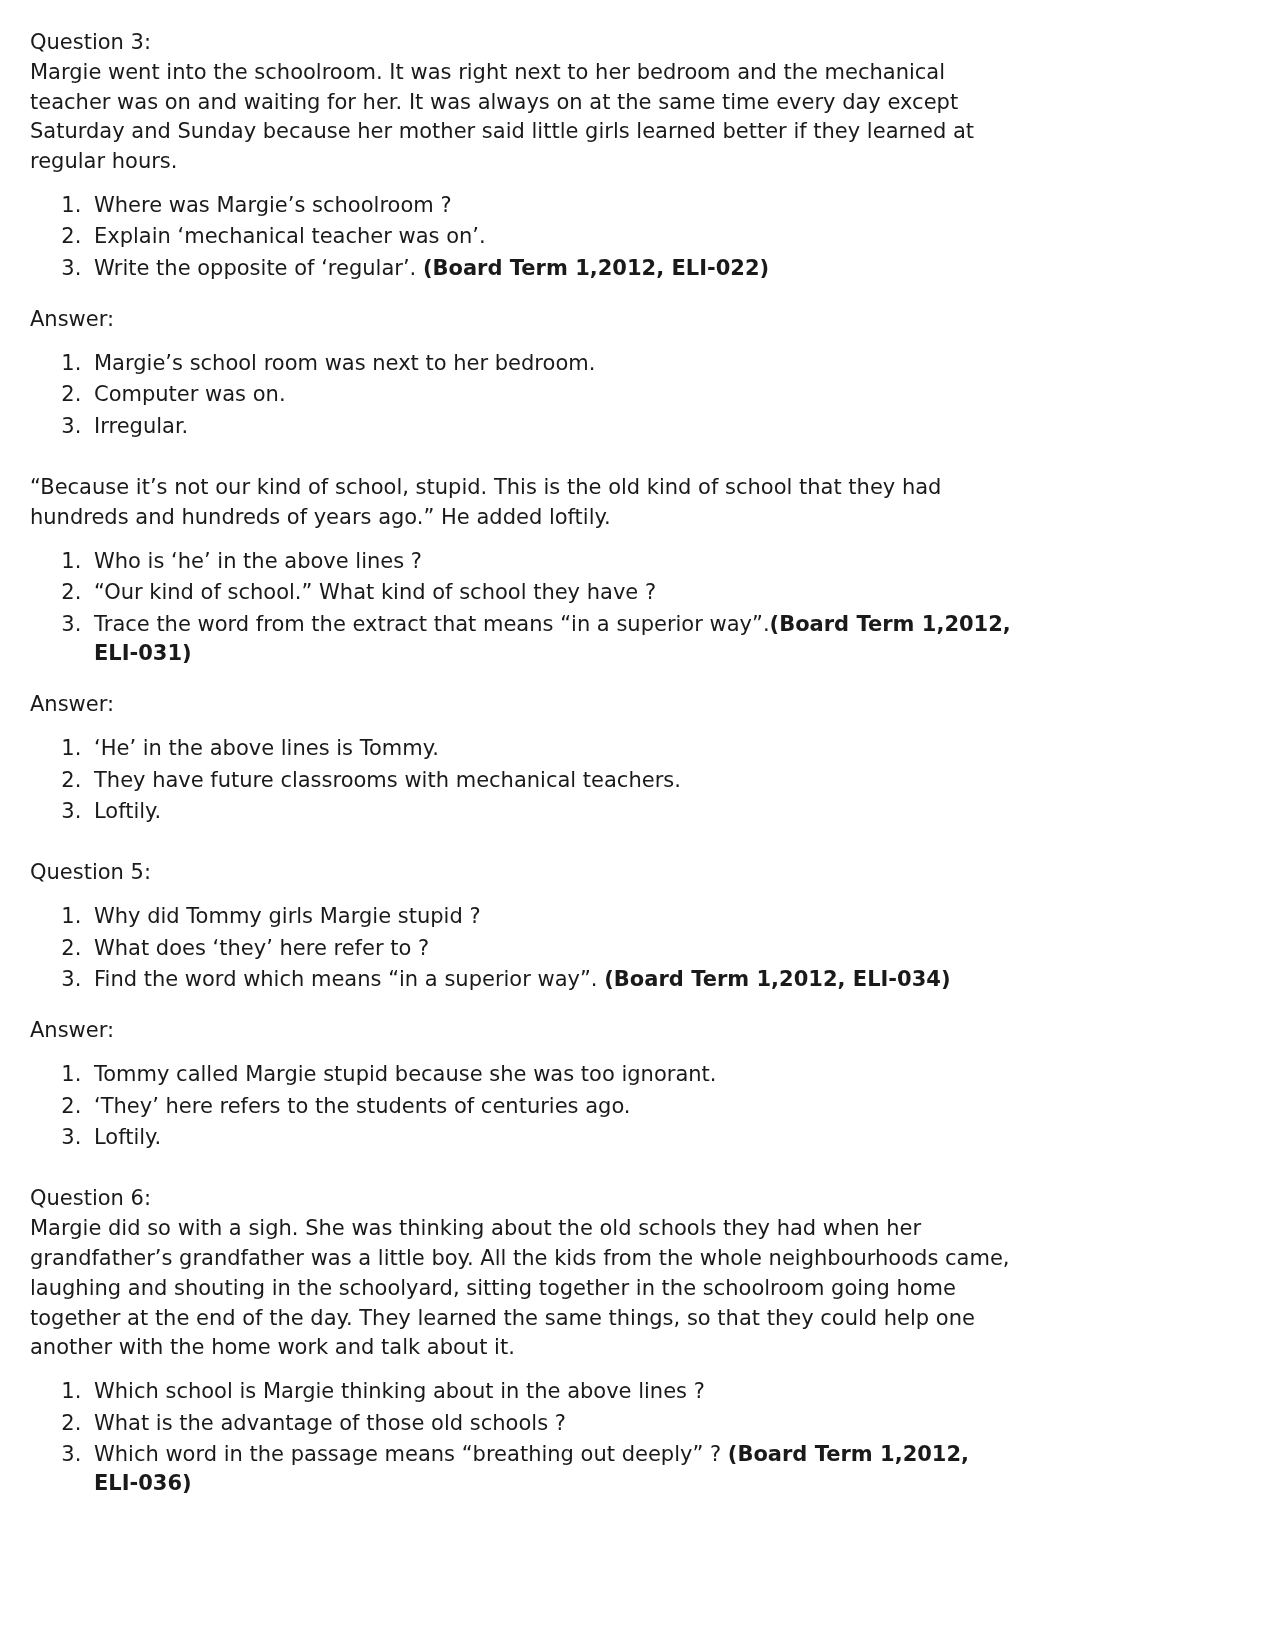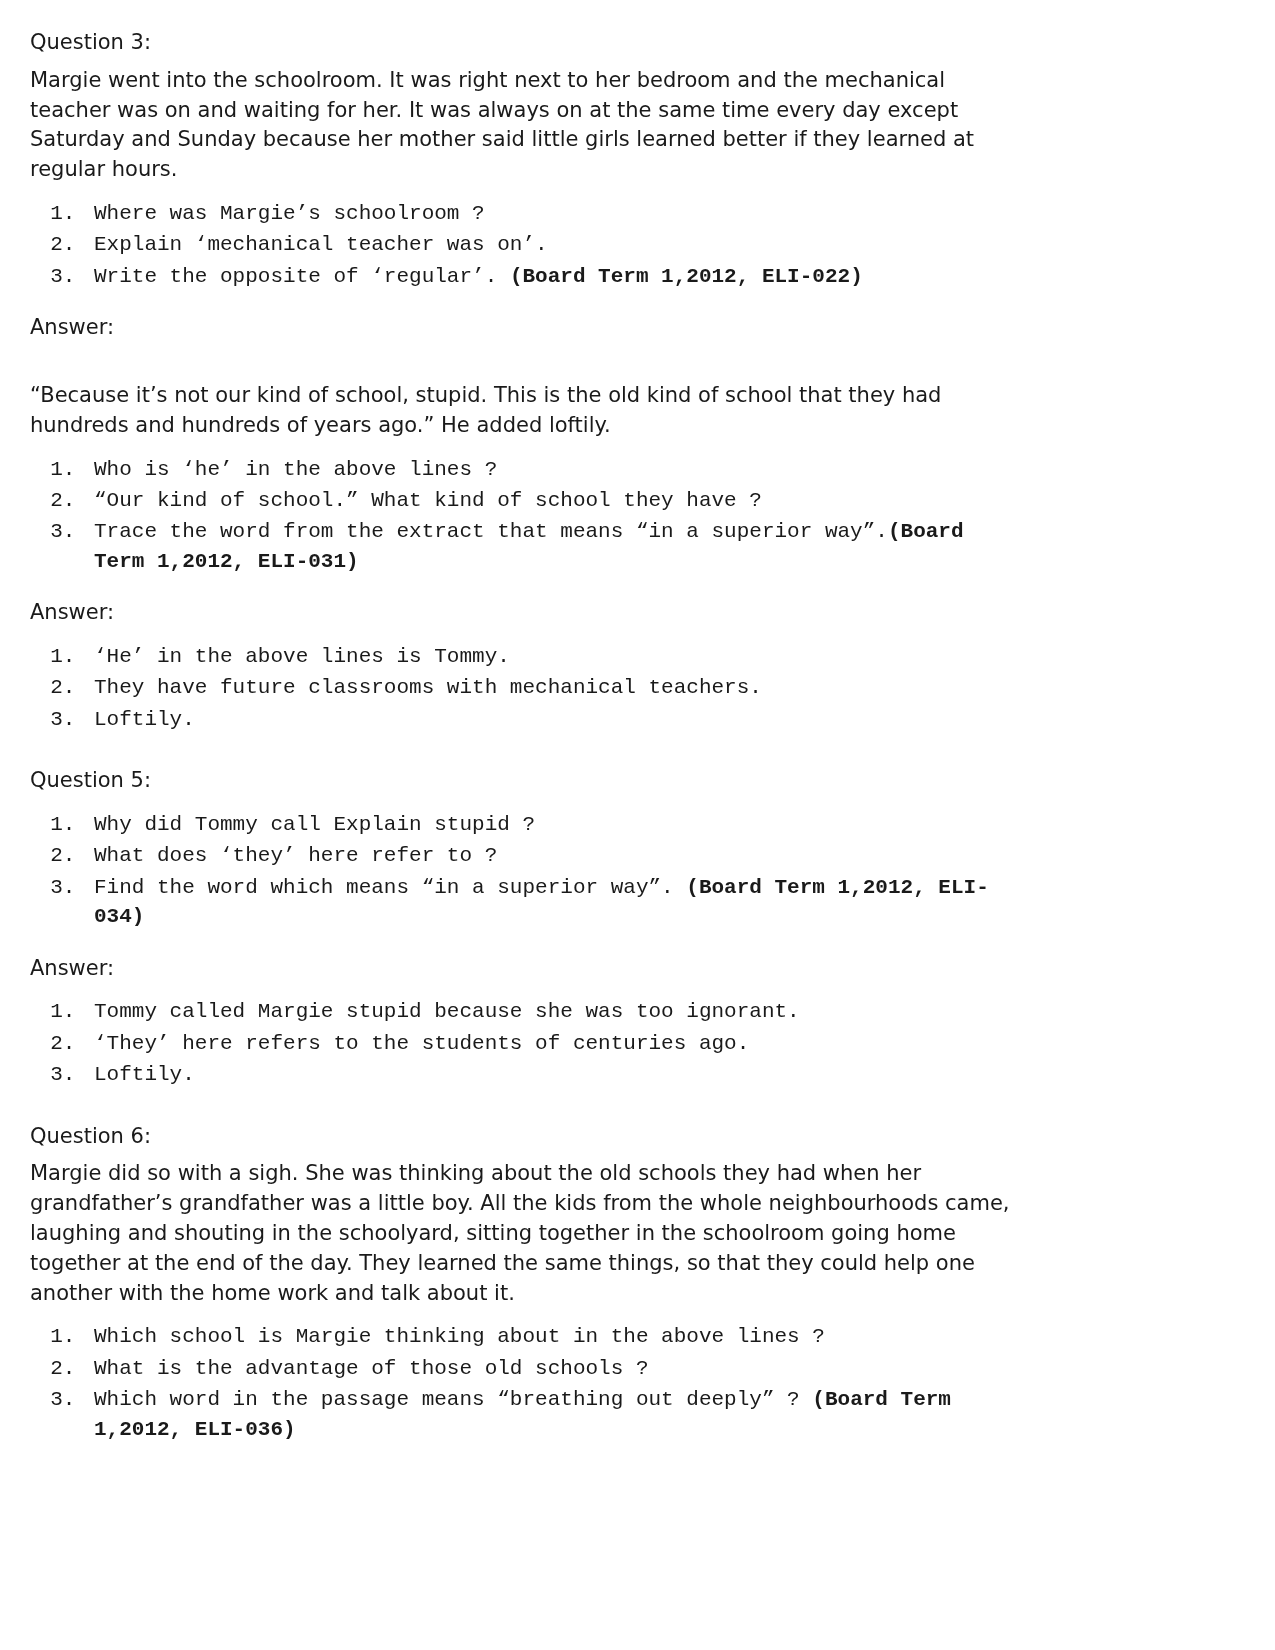--- a/index.html
+++ b/index.html
@@ -19,34 +19,33 @@
     padding: 28px 34px 20px 30px;
   }
   .qlabel {
     font-size: 21px;
     line-height: 1.42;
     margin: 0;
   }
   .passage {
     font-size: 21px;
     line-height: 1.42;
-    margin: 8px 0 6px 0;
+    margin: 0 0 6px 0;
     text-align: left;
   }
   .answer-label {
     font-size: 21px;
     line-height: 1.42;
     margin: 22px 0 0 0;
   }
   ol.qlist {
     margin: 14px 0 0 0;
     padding-left: 58px;
     font-size: 21px;
     line-height: 1.40;
-    font-family: Liberation Mono, monospace;
   }
   ol.qlist li {
     padding-left: 6px;
     margin-bottom: 2px;
   }
   .bold {
     font-weight: bold;
     text-align: right;
   }
   .spacer-q {
@@ -63,20 +62,25 @@
 
   <div class="sect">
     <p class="qlabel">Question 3:</p>
     <p class="passage">Margie went into the schoolroom. It was right next to her bedroom and the mechanical teacher was on and waiting for her. It was always on at the same time every day except Saturday and Sunday because her mother said little girls learned better if they learned at regular hours.</p>
     <ol class="qlist">
       <li><span>Where was Margie’s schoolroom ?</span><span class="bold"></span></li>
       <li><span>Explain ‘mechanical teacher was on’.</span><span class="bold"></span></li>
       <li><span>Write the opposite of ‘regular’. </span><span class="bold">(Board Term 1,2012, ELI-022)</span></li>
     </ol>
     <p class="answer-label">Answer:</p>
+    <ol class="qlist">
+      <li><span>Margie’s school room was next to her bedroom.</span></li>
+      <li><span>Computer was on.</span></li>
+      <li><span>Irregular.</span></li>
+    </ol>
   </div>
 
   <div class="spacer-q"></div>
 
   <div class="sect">
     <p class="passage">“Because it’s not our kind of school, stupid. This is the old kind of school that they had hundreds and hundreds of years ago.” He added loftily.</p>
     <ol class="qlist">
       <li><span>Who is ‘he’ in the above lines ?</span><span class="bold"></span></li>
       <li><span>“Our kind of school.” What kind of school they have ?</span><span class="bold"></span></li>
       <li><span>Trace the word from the extract that means “in a superior way”.</span><span class="bold">(Board Term 1,2012, ELI-031)</span></li>
@@ -87,21 +91,21 @@
       <li><span>They have future classrooms with mechanical teachers.</span></li>
       <li><span>Loftily.</span></li>
     </ol>
   </div>
 
   <div class="spacer-q"></div>
 
   <div class="sect">
     <p class="qlabel">Question 5:</p>
     <ol class="qlist">
-      <li><span>Why did Tommy call Explain stupid ?</span><span class="bold"></span></li>
+      <li><span>Why did Tommy girls Margie stupid ?</span><span class="bold"></span></li>
       <li><span>What does ‘they’ here refer to ?</span><span class="bold"></span></li>
       <li><span>Find the word which means “in a superior way”. </span><span class="bold">(Board Term 1,2012, ELI-034)</span></li>
     </ol>
     <p class="answer-label">Answer:</p>
     <ol class="qlist">
       <li><span>Tommy called Margie stupid because she was too ignorant.</span></li>
       <li><span>‘They’ here refers to the students of centuries ago.</span></li>
       <li><span>Loftily.</span></li>
     </ol>
   </div>

